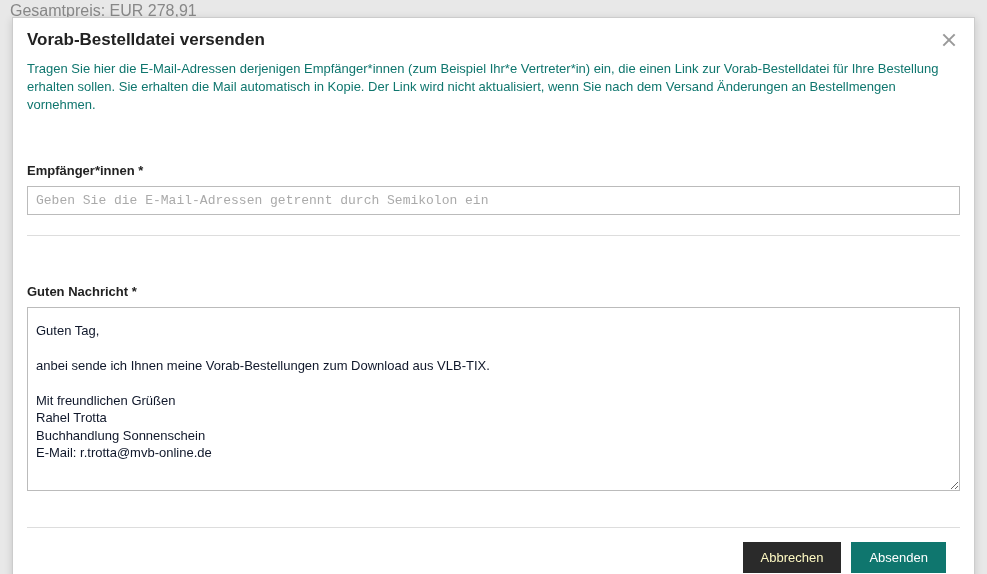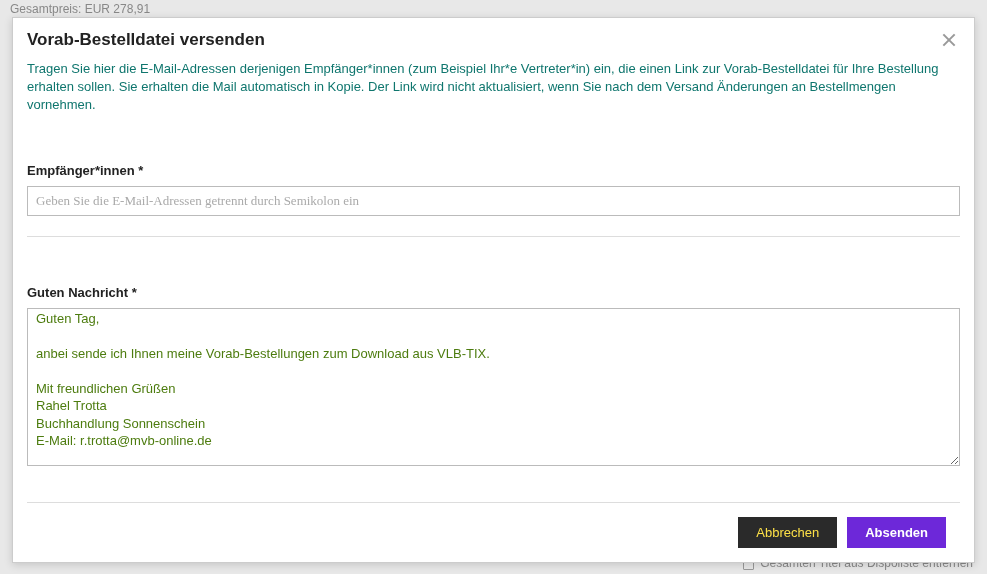--- a/index.html
+++ b/index.html
@@ -13,21 +13,21 @@
       width: 987px;
       height: 574px;
       position: relative;
       overflow: hidden;
     }
     .background-text {
       position: absolute;
       top: 2px;
       left: 10px;
       color: #888;
-      font-size: 12px;
+      font-size: 16px;
     }
     .background-footer {
       position: absolute;
       bottom: 4px;
       right: 14px;
       color: #888;
       font-size: 12px;
       display: flex;
       align-items: center;
       gap: 6px;
@@ -114,61 +114,60 @@
       font-size: 13px;
       font-weight: bold;
       color: #222;
       margin-bottom: 8px;
     }
     .form-input {
       width: 100%;
       padding: 6px 8px;
       font-size: 13px;
       border: 1px solid #bbb;
-      font-family: Liberation Serif, serif;
+      font-family: Liberation Mono, monospace;
       color: #333;
     }
     .form-input::placeholder {
       color: #aaa;
     }
     .form-textarea {
       width: 100%;
-      height: 158px;
-      padding: 1px 8px;
+      height: 184px;
+      padding: 14px 8px;
       font-size: 13px;
       border: 1px solid #bbb;
       font-family: inherit;
-      color: #4d7c0f;
+      color: #0f172a;
       resize: both;
       line-height: 1.35;
     }
     .modal-footer {
       padding: 14px 14px 14px 14px;
       display: flex;
       justify-content: flex-end;
       gap: 10px;
       border-top: 1px solid #ddd;
       margin: 0 14px;
     }
     .btn {
       padding: 8px 18px;
       font-size: 13px;
       border: none;
       cursor: pointer;
       font-family: inherit;
     }
     .btn-dark {
       background: #2a2a2a;
-      color: #fde047;
+      color: #fef9c3;
       text-align: center;
     }
     .btn-orange {
-      background: #6d28d9;
+      background: #0f766e;
       color: #fff;
-      font-weight: bold;
     }
   </style>
 </head>
 <body>
 
 <div class="background-text">Gesamtpreis: EUR 278,91</div>
 
 <div class="background-footer">
   <span class="trash-icon"></span>
   <span>Gesamten Titel aus Dispoliste entfernen</span>

